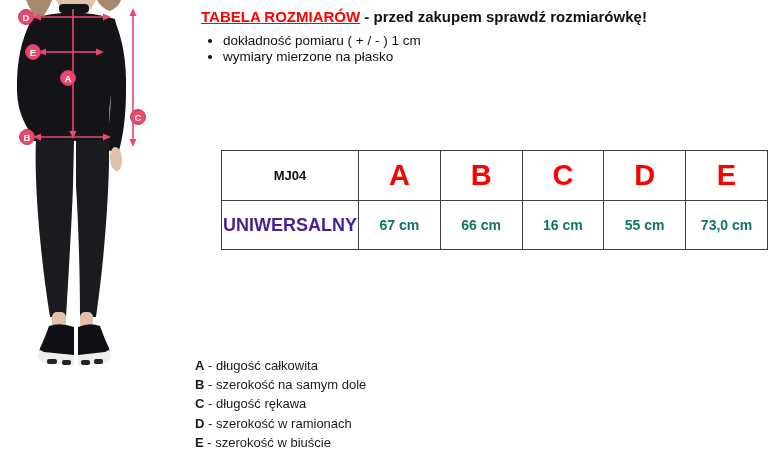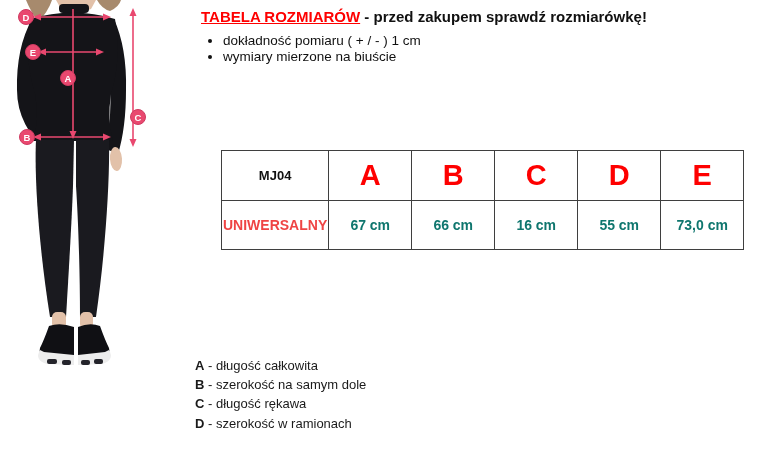--- a/index.html
+++ b/index.html
@@ -25,21 +25,21 @@
     border:1px solid #3f3f3f;text-align:center;vertical-align:middle;
     font-family:"Liberation Sans", sans-serif;
     margin-left:48px;
   }
   .size-table .row-head td{height:47px;}
   .size-table .row-data td{height:46px;}
   .col-model{width:96px;}
   .col-size{width:83px;}
   .c-model{font-size:13px;font-weight:bold;color:#111;}
   .c-letter{font-size:29px;font-weight:bold;color:#fe0000;}
-  .c-label{font-size:14px;font-weight:bold;color:#ef4444;}
+  .c-label{font-size:18px;font-weight:bold;color:#4c1d95;}
   .c-value{font-size:14px;font-weight:bold;color:#0f766e;}
   
   .legend{position:absolute;left:195px;top:356px;}
   .legend-line{font-size:13px;line-height:19.2px;color:#1a1a1a;}
   .legend-letter{font-weight:bold;}
 </style>
 </head>
 <body>
 
 <div id="stage">
@@ -115,21 +115,21 @@
       <text x="138" y="120.5">C</text>
     </g>
   </svg>
 
   <div class="header">
     <div class="titleline">
       <span class="title-red">TABELA ROZMIARÓW</span><span class="title-rest"> - przed zakupem sprawdź rozmiarówkę!</span>
     </div>
     <ul class="bullets">
       <li>dokładność pomiaru ( + / - ) 1 cm</li>
-      <li>wymiary mierzone na biuście</li>
+      <li>wymiary mierzone na płasko</li>
     </ul>
   </div>
 
   <table class="size-table">
     <colgroup>
       <col class="col-model">
         <col class="col-size">
         <col class="col-size">
         <col class="col-size">
         <col class="col-size">
@@ -153,15 +153,16 @@
         <td class="c-value">73,0 cm</td>
       </tr>
     </tbody>
   </table>
 
   <div class="legend">
     <div class="legend-line"><span class="legend-letter">A</span> <span>-</span> <span>długość całkowita</span></div>
     <div class="legend-line"><span class="legend-letter">B</span> <span>-</span> <span>szerokość na samym dole</span></div>
     <div class="legend-line"><span class="legend-letter">C</span> <span>-</span> <span>długość rękawa</span></div>
     <div class="legend-line"><span class="legend-letter">D</span> <span>-</span> <span>szerokość w ramionach</span></div>
+    <div class="legend-line"><span class="legend-letter">E</span> <span>-</span> <span>szerokość w biuście</span></div>
   </div>
 
 </div>
 
 </body></html>

